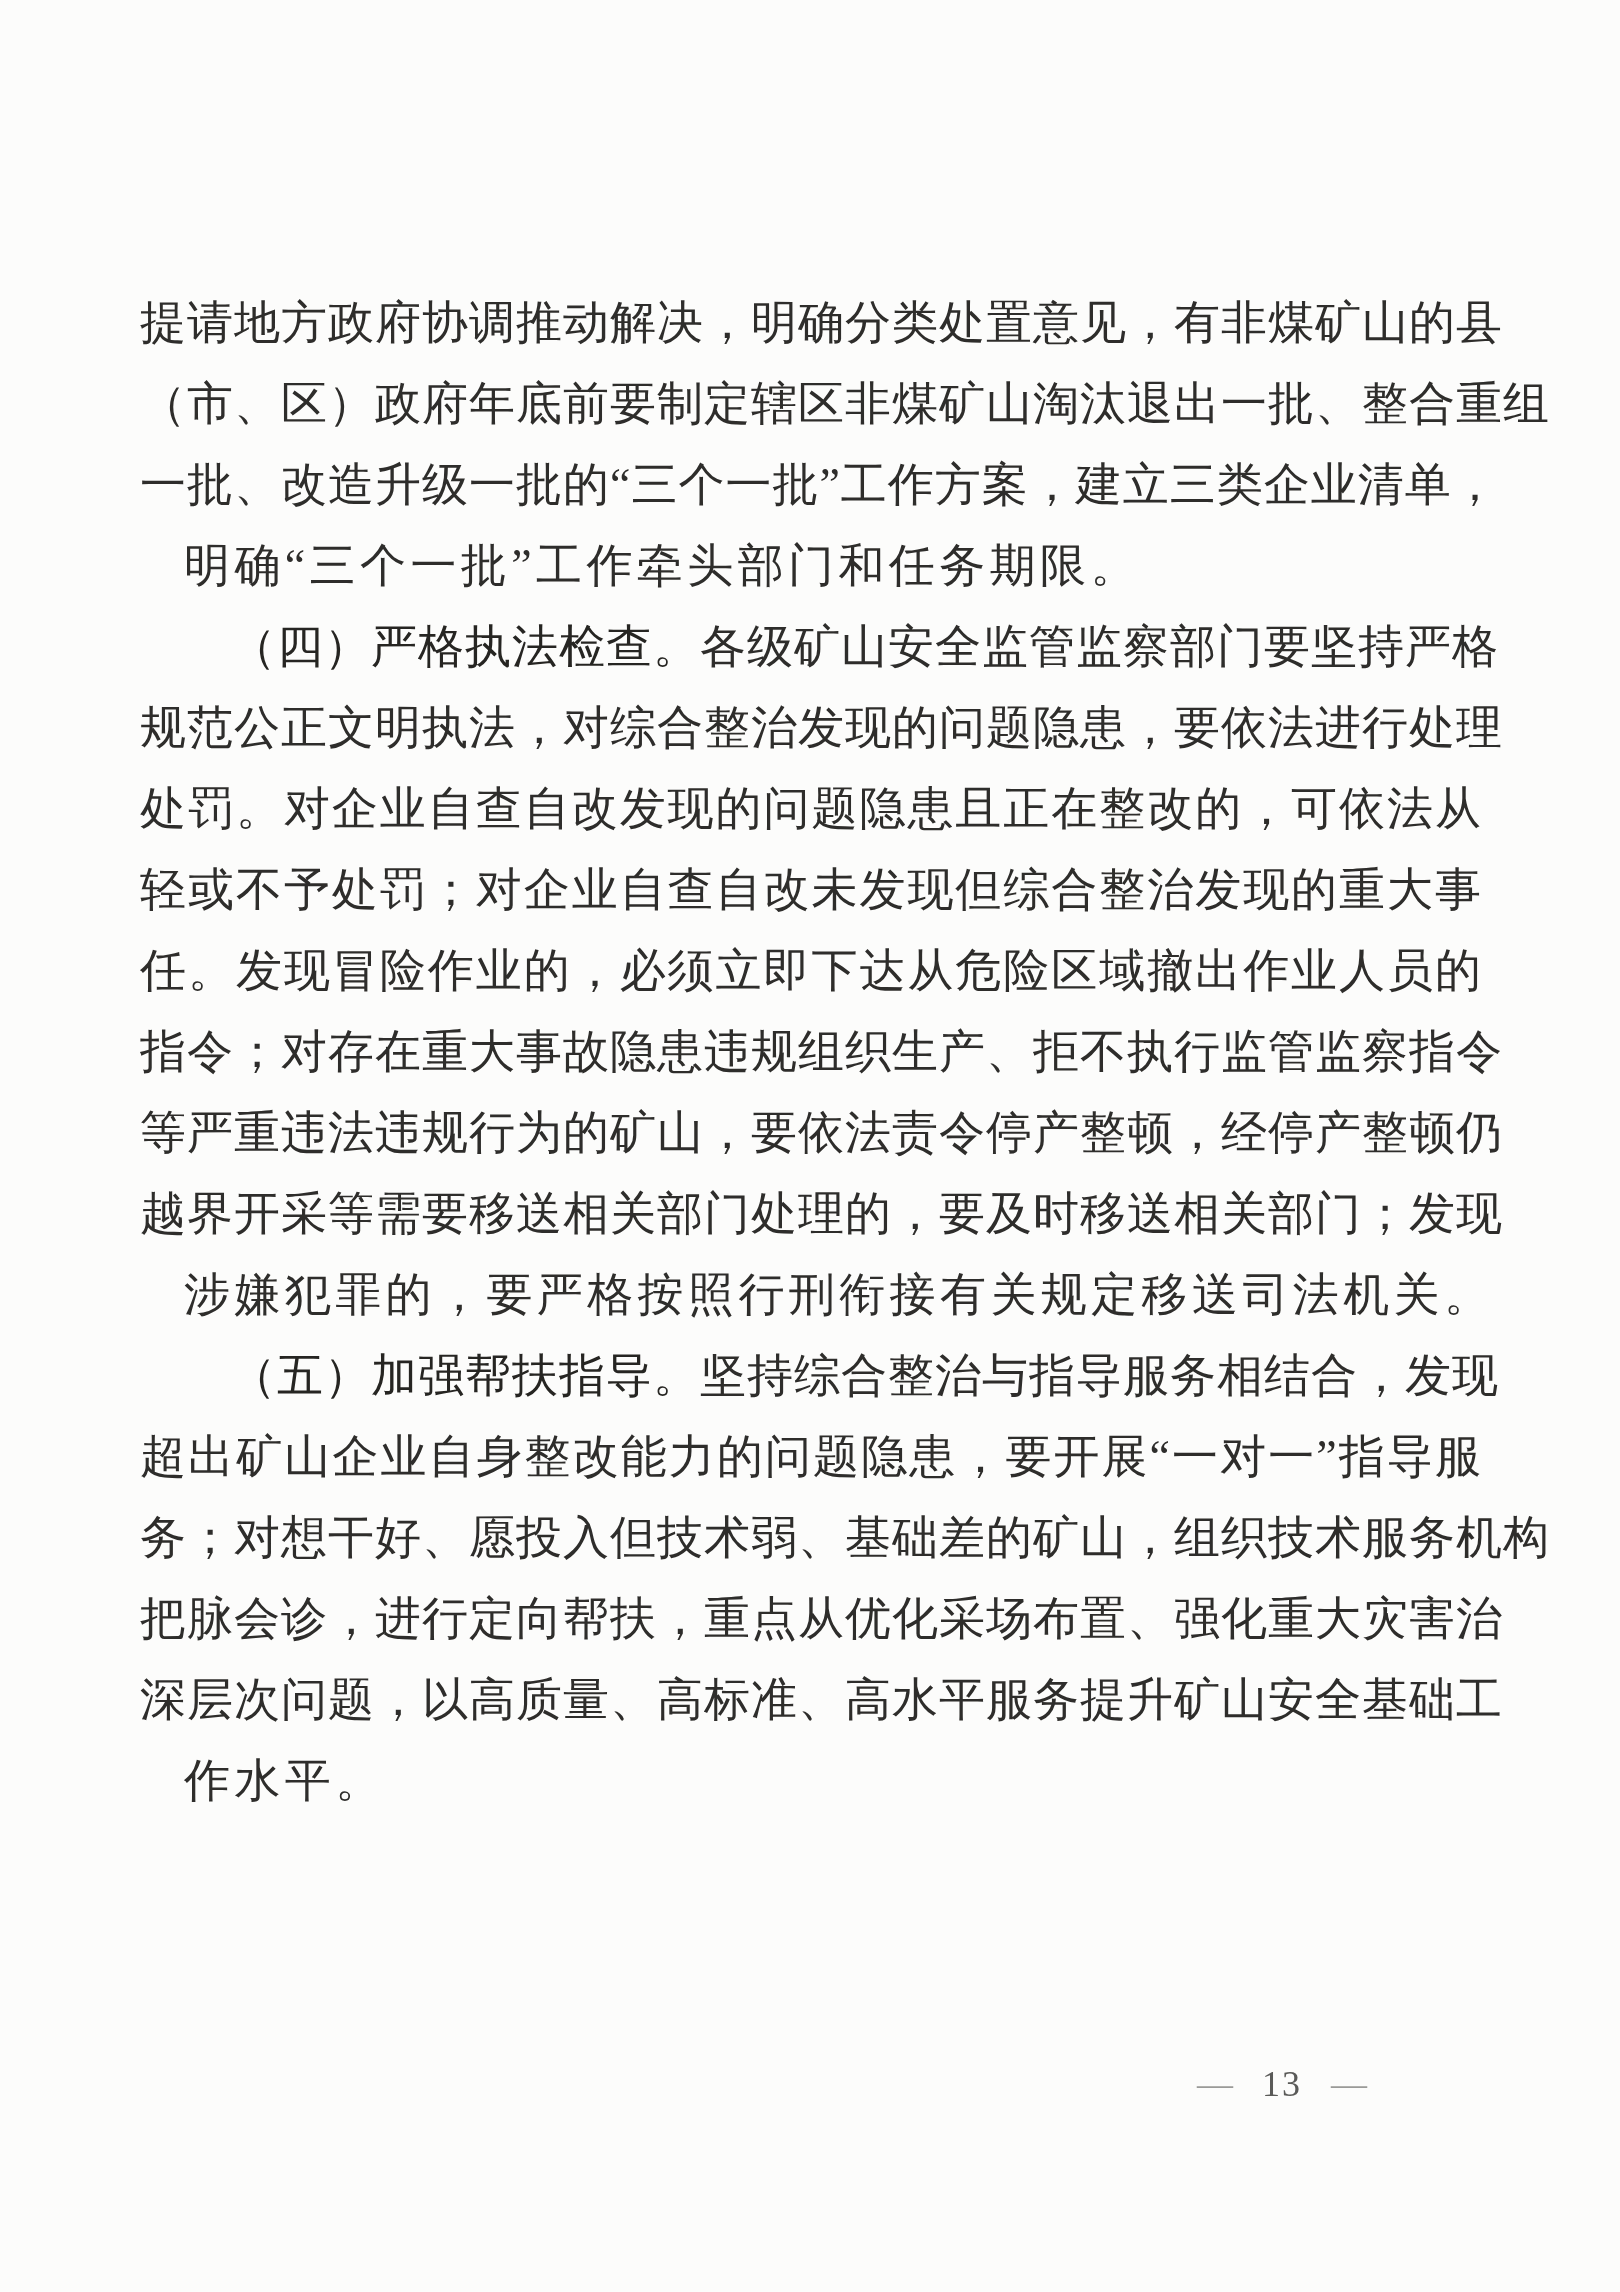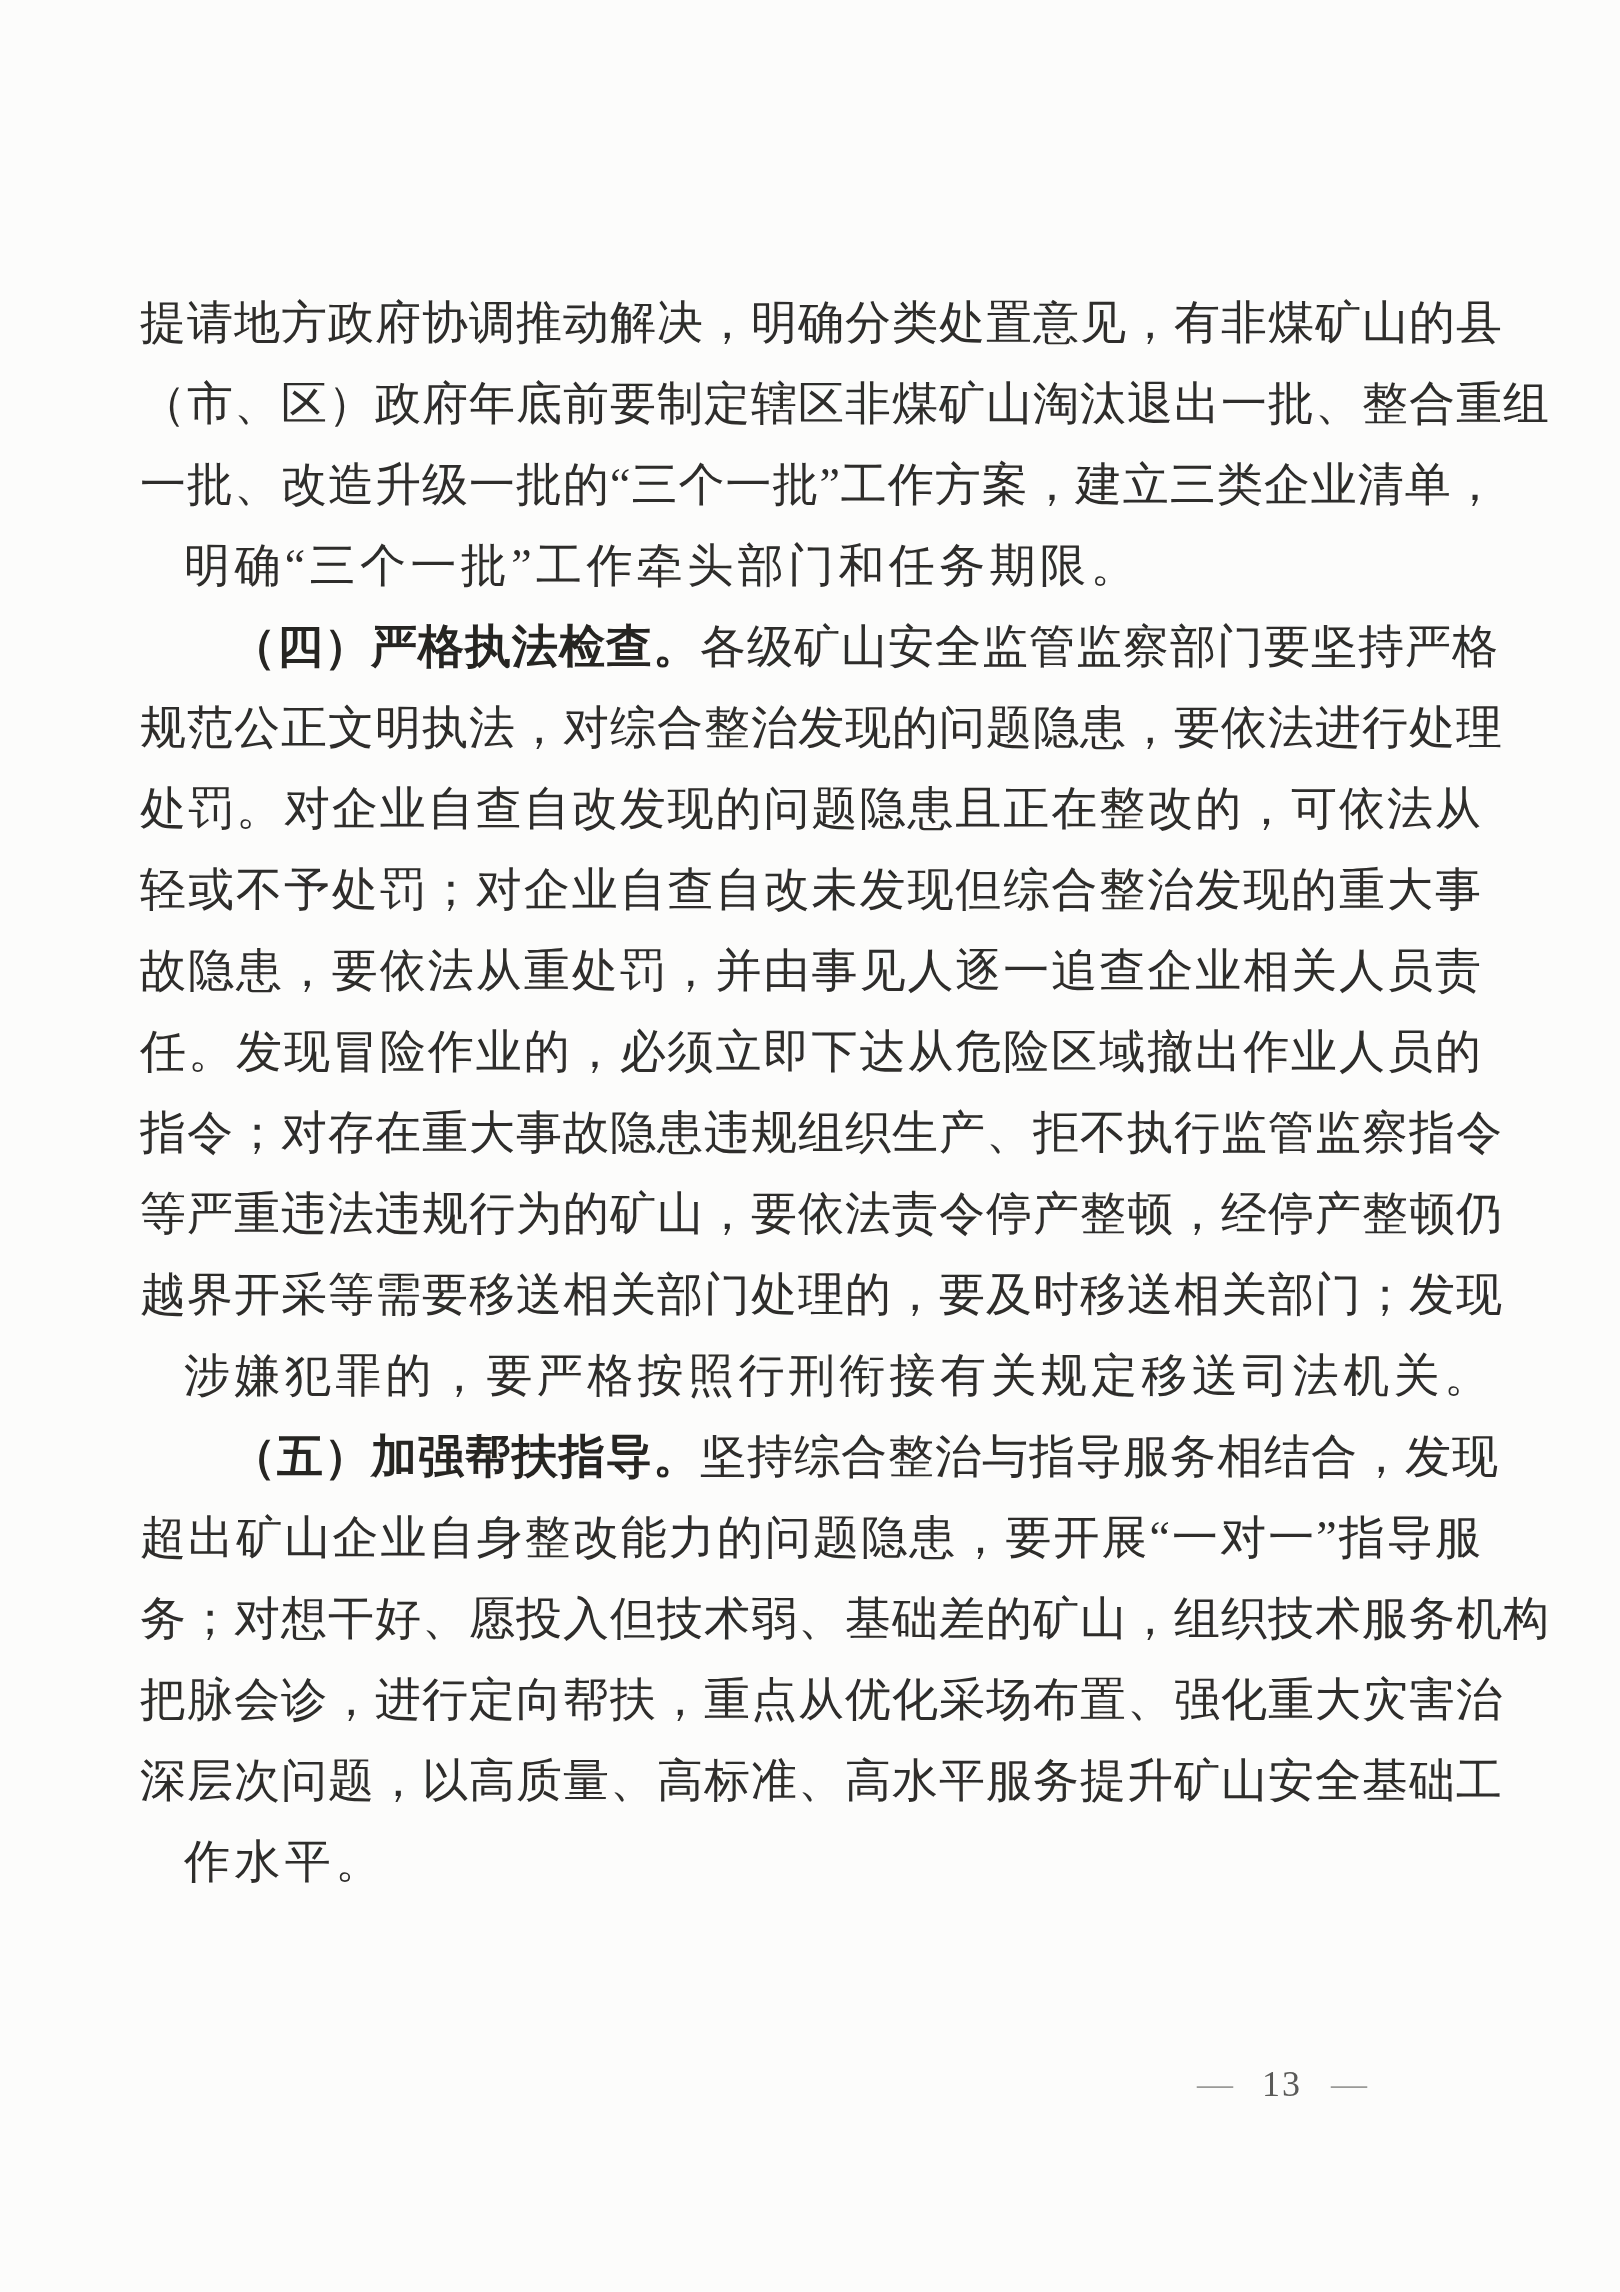--- a/index.html
+++ b/index.html
@@ -23,21 +23,21 @@
     line-height: 81px;
     font-size: 46px;
     letter-spacing: 1px;
     color: #2e2d2b;
     white-space: nowrap;
     text-align: justify;
   }
   .just { text-align-last: justify; }
   .end  { text-align-last: left; letter-spacing: 4.4px; margin-left: 44px; }
   .indent { text-indent: 90px; }
-  .b { font-weight: bold; color: #262522; margin-top: 45px; }
+  .b { font-weight: normal; color: #262522; margin-top: 45px; }
   .footer {
     position: absolute;
     top: 2058px;
     right: 253px;
     height: 51px;
     display: flex;
     align-items: center;
     gap: 29px;
     font-size: 36px;
     font-family: "Liberation Serif", "DejaVu Serif", serif;
@@ -52,21 +52,20 @@
 
   <div class="doc">
     <div class="line just"><span>提请地方政府协调推动解决，明确分类处置意见，有非煤矿山的县</span></div>
     <div class="line just"><span>（市、区）政府年底前要制定辖区非煤矿山淘汰退出一批、整合重组</span></div>
     <div class="line just"><span>一批、改造升级一批的“三个一批”工作方案，建立三类企业清单，</span></div>
     <div class="line end"><span>明确“三个一批”工作牵头部门和任务期限。</span></div>
     <div class="line just indent"><span class="b">（四）严格执法检查。</span><span>各级矿山安全监管监察部门要坚持严格</span></div>
     <div class="line just"><span>规范公正文明执法，对综合整治发现的问题隐患，要依法进行处理</span></div>
     <div class="line just"><span>处罚。对企业自查自改发现的问题隐患且正在整改的，可依法从</span></div>
     <div class="line just"><span>轻或不予处罚；对企业自查自改未发现但综合整治发现的重大事</span></div>
-    <div class="line just"><span>故隐患，要依法从重处罚，并由事见人逐一追查企业相关人员责</span></div>
     <div class="line just"><span>任。发现冒险作业的，必须立即下达从危险区域撤出作业人员的</span></div>
     <div class="line just"><span>指令；对存在重大事故隐患违规组织生产、拒不执行监管监察指令</span></div>
     <div class="line just"><span>等严重违法违规行为的矿山，要依法责令停产整顿，经停产整顿仍</span></div>
     <div class="line just"><span>越界开采等需要移送相关部门处理的，要及时移送相关部门；发现</span></div>
     <div class="line end"><span>涉嫌犯罪的，要严格按照行刑衔接有关规定移送司法机关。</span></div>
     <div class="line just indent"><span class="b">（五）加强帮扶指导。</span><span>坚持综合整治与指导服务相结合，发现</span></div>
     <div class="line just"><span>超出矿山企业自身整改能力的问题隐患，要开展“一对一”指导服</span></div>
     <div class="line just"><span>务；对想干好、愿投入但技术弱、基础差的矿山，组织技术服务机构</span></div>
     <div class="line just"><span>把脉会诊，进行定向帮扶，重点从优化采场布置、强化重大灾害治</span></div>
     <div class="line just"><span>深层次问题，以高质量、高标准、高水平服务提升矿山安全基础工</span></div>

